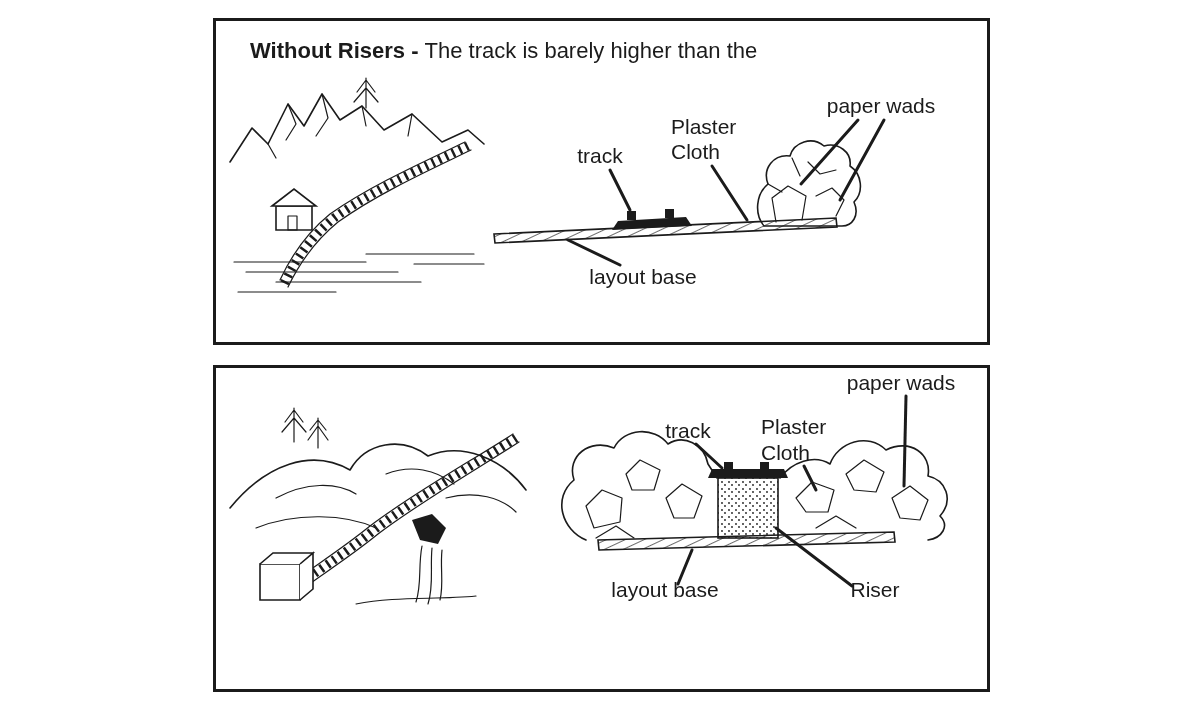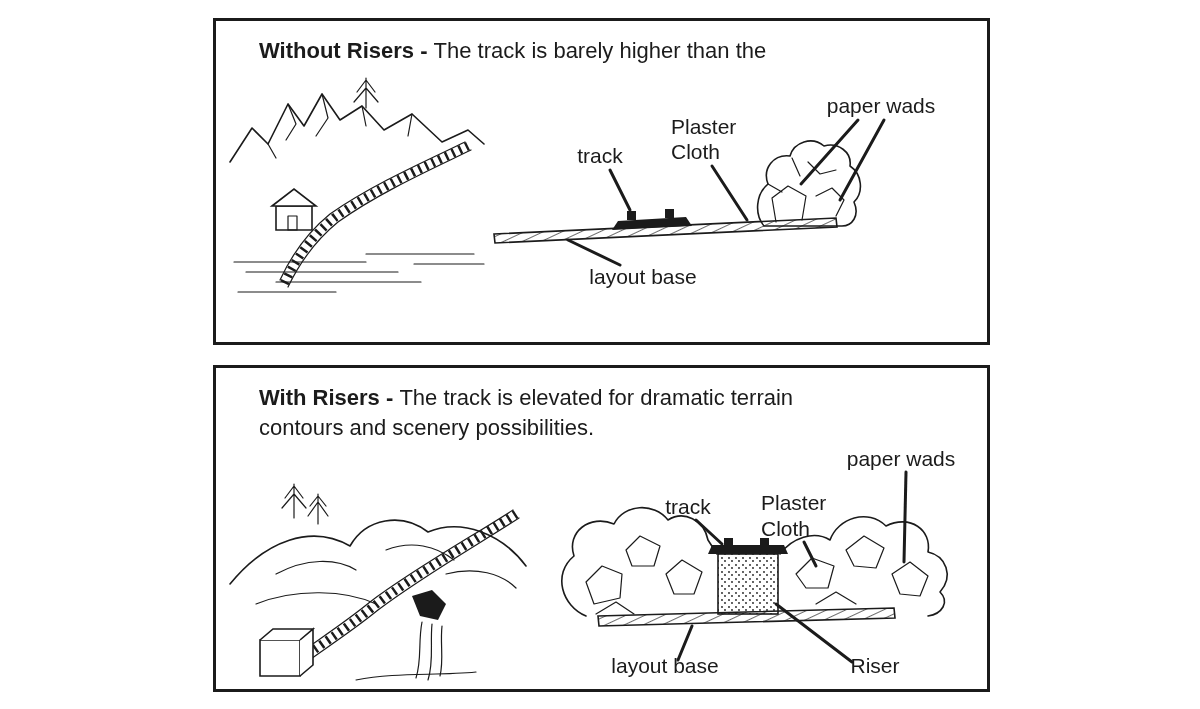--- a/index.html
+++ b/index.html
@@ -7,21 +7,21 @@
     width:1200px;height:709px;background:#ffffff;position:relative;
     font-family:"Liberation Sans", sans-serif;color:#1b1b1b;overflow:hidden;
   }
   .panel{
     position:absolute;left:213px;width:771px;height:321px;
     border:3px solid #1b1b1b;background:#ffffff;box-sizing:content-box;
   }
   #panel-without{top:18px;}
   #panel-with{top:365px;}
   .panel-heading{
-    padding:15px 20px 0 17px;font-size:22px;line-height:1.38;color:#1b1b1b;margin-left:26px;
+    padding:15px 20px 0 34px;font-size:22px;line-height:1.38;color:#1b1b1b;
   }
   .panel-heading .bold{font-weight:bold;}
   .diagram-svg{display:block;}
   text{
     font-family:"Liberation Sans", sans-serif;
     font-size:21px;fill:#1b1b1b;
   }
   .ptr{stroke:#1b1b1b;stroke-width:3;stroke-linecap:round;}
   .ln{stroke:#1b1b1b;fill:none;stroke-width:1.6;stroke-linecap:round;stroke-linejoin:round;}
   .lnthin{stroke:#1b1b1b;fill:none;stroke-width:1.2;stroke-linecap:round;stroke-linejoin:round;}
@@ -78,24 +78,20 @@
 
     <text x="384" y="97" text-anchor="middle">track</text>
     <text x="455" y="68">Plaster</text>
     <text x="455" y="93">Cloth</text>
     <text x="665" y="47" text-anchor="middle">paper wads</text>
     <text x="427" y="218" text-anchor="middle">layout base</text>
   </svg>
 </div>
 
 <div class="panel" id="panel-with">
-  <div class="panel-heading">
-    <span class="bold">With Risers - </span><span>The track is elevated for dramatic terrain</span><br>
-    <span>contours and scenery possibilities.</span>
-  </div>
 
   <svg class="diagram-svg" width="771" height="250" viewBox="0 0 771 250" xmlns="http://www.w3.org/2000/svg">
     <defs>
       <pattern id="hatch2" width="8" height="8" patternUnits="userSpaceOnUse" patternTransform="rotate(65)">
         <line x1="0" y1="0" x2="0" y2="8" stroke="#1b1b1b" stroke-width="1.3"></line>
       </pattern>
       <pattern id="stipple" width="7" height="7" patternUnits="userSpaceOnUse">
         <circle cx="2" cy="2" r="0.9" fill="#1b1b1b"></circle>
         <circle cx="5" cy="5" r="0.9" fill="#1b1b1b"></circle>
       </pattern>

